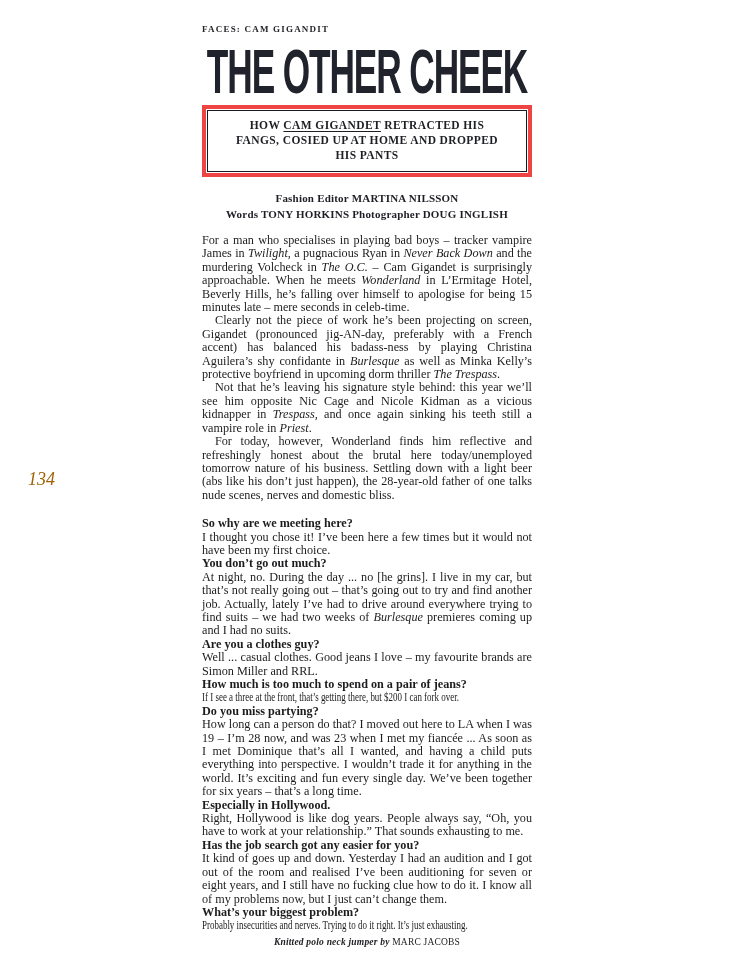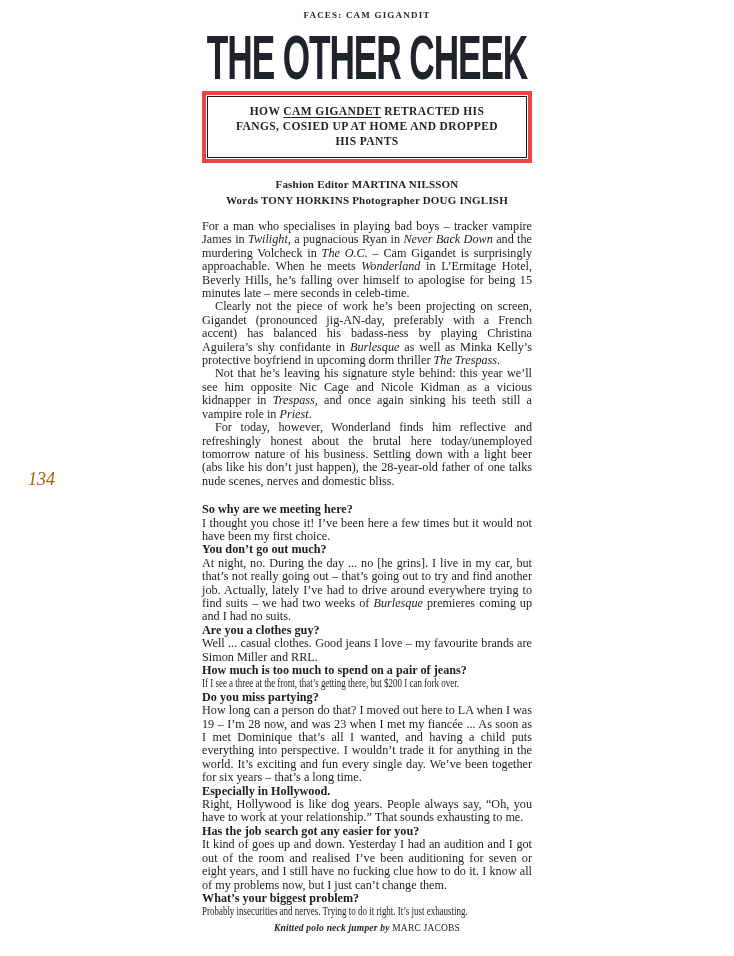--- a/index.html
+++ b/index.html
@@ -11,22 +11,22 @@
     color: #1c1c1e;
     position: relative;
     overflow: hidden;
   }
   .column {
     width: 330px;
     margin: 0 auto;
     position: relative;
   }
   .kicker {
-    padding-top: 10px;
-    text-align: center;
+    padding-top: 24px;
+    text-align: left;
     font-size: 9px;
     letter-spacing: 1.2px;
     font-weight: bold;
     color: #26262a;
   }
   .masthead {
     margin-top: 10px;
     height: 54px;
     display: flex;
     justify-content: center;

